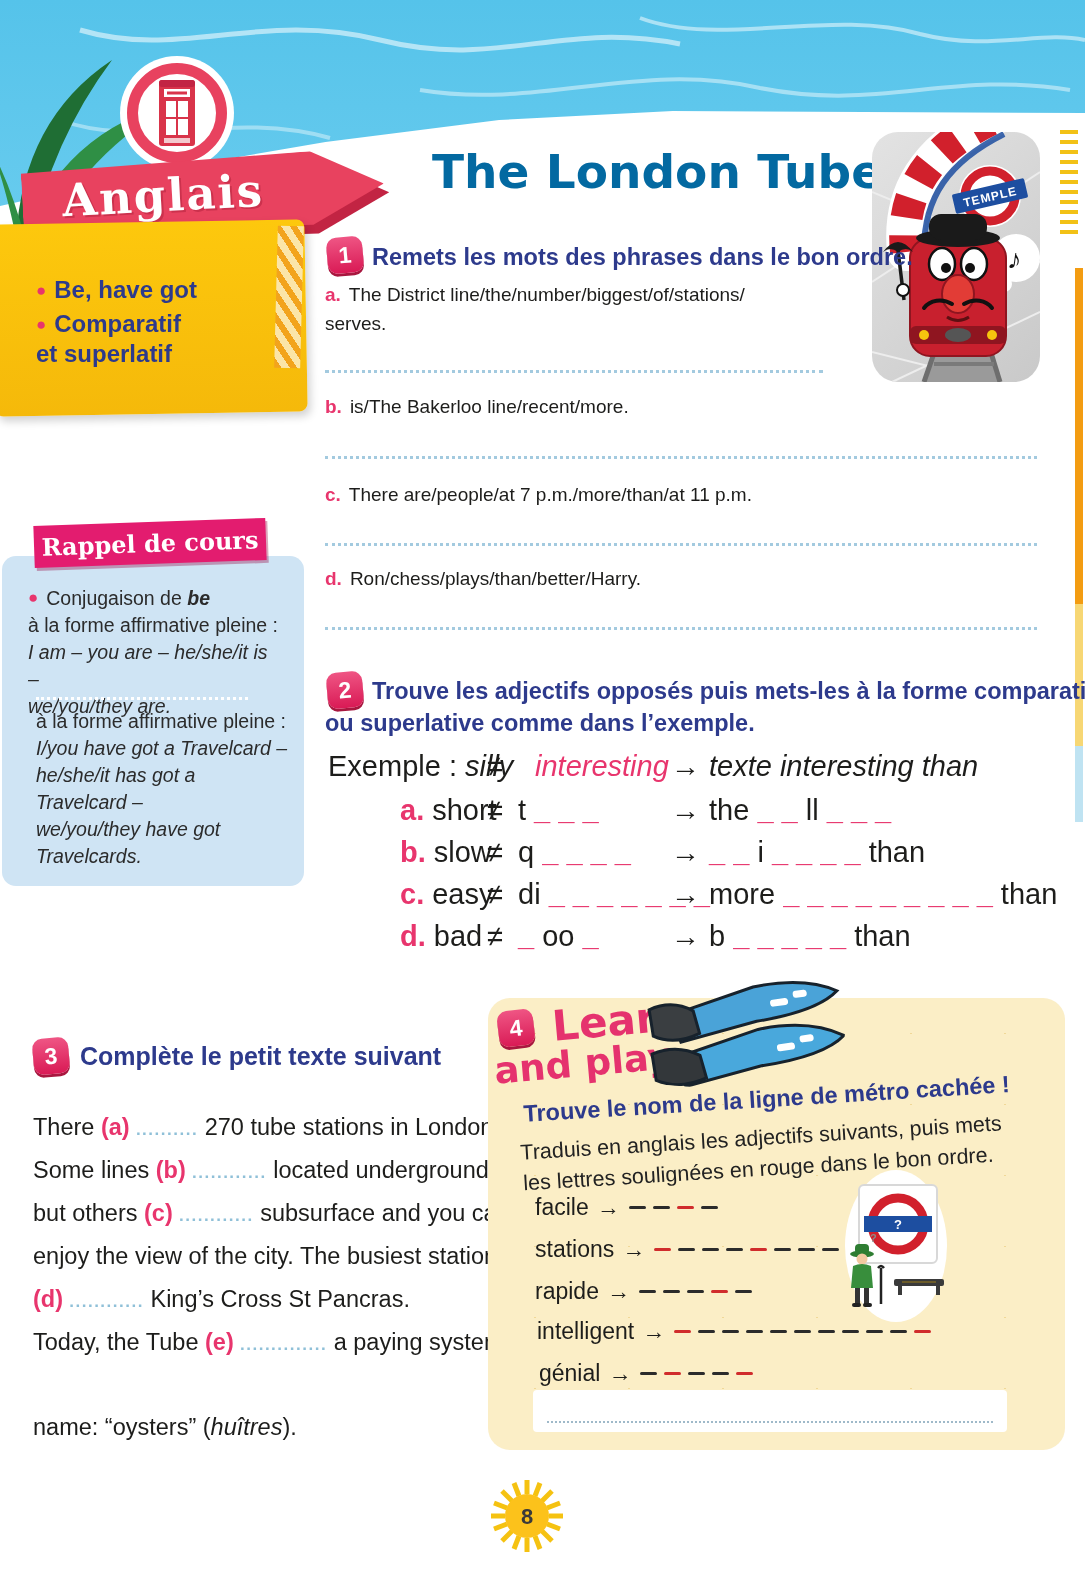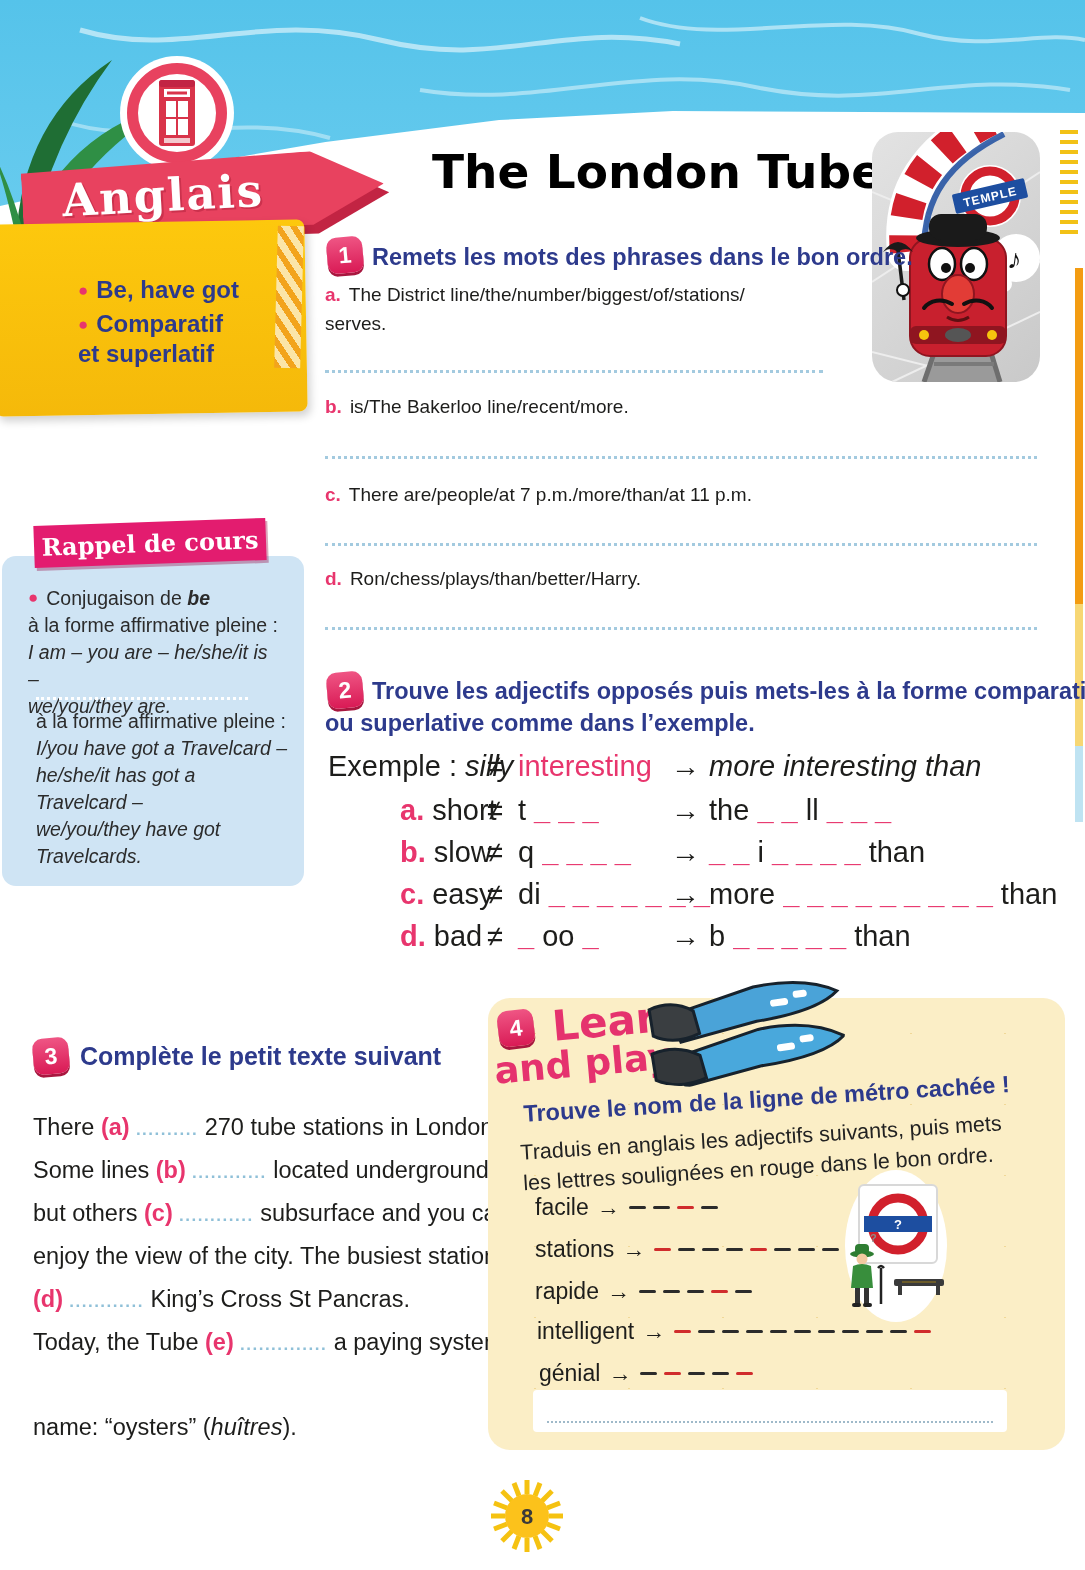--- a/index.html
+++ b/index.html
@@ -22,26 +22,26 @@
   .arrow-sh,.arrow{left:22px;top:153px;width:362px;height:80px;
       clip-path:polygon(0 14%,80% 5%,100% 50%,80% 97%,0 88%);}
   .arrow-sh{transform:rotate(-3deg) translate(5px,9px);background:#c22443;}
   .arrow{transform:rotate(-3deg);background:#e8425f;display:flex;align-items:center;justify-content:flex-start;}
   .arrow span{font-family:"DejaVu Serif",serif;font-weight:bold;font-size:45px;color:#fff;
       letter-spacing:2px;padding-left:40px;text-shadow:2px 2px 0 rgba(120,0,25,.25);}
 
   
   .ybox{left:-6px;top:222px;width:312px;height:192px;background:linear-gradient(180deg,#fdc80d,#f5b90a);
         border-radius:8px;transform:rotate(-1deg);box-shadow:3px 5px 8px rgba(0,0,0,.18);}
-  .topic{color:#2d3a8c;font-weight:bold;font-size:24px;margin-left:42px;}
+  .topic{color:#2d3a8c;font-weight:bold;font-size:24px;}
   .blt{color:#e8356d;font-size:17px;margin-right:8px;vertical-align:2px;}
   .washi{left:276px;top:226px;width:26px;height:142px;transform:rotate(1.5deg);opacity:.95;
          background:repeating-linear-gradient(55deg,#f2a21d 0 6px,#fbe7b0 6px 13px);}
 
-  .page-title{left:432px;top:144px;color:#000000;font-weight:bold;font-size:47px;
+  .page-title{left:432px;top:144px;color:#0369a1;font-weight:bold;font-size:47px;
       font-family:"DejaVu Sans",sans-serif;letter-spacing:0;}
 
   
   .illu{left:872px;top:132px;width:168px;height:250px;border-radius:26px;overflow:hidden;
         background:linear-gradient(135deg,#e3e3e3,#c9c9c9);}
 
   
   .badge{width:36px;height:36px;border-radius:10px;background:linear-gradient(180deg,#ef5584,#d91a55);
          box-shadow:0 3px 0 #a8173f;color:#fff;font-weight:bold;font-size:23px;
          display:flex;align-items:center;justify-content:center;transform:rotate(-5deg);}
@@ -56,21 +56,21 @@
       display:flex;align-items:center;justify-content:center;box-shadow:2px 3px 0 rgba(150,0,60,.35);}
   .rap-banner span{font-family:"DejaVu Serif",serif;font-weight:bold;font-size:24px;color:#fff;}
   .bluebox{left:2px;top:556px;width:302px;height:330px;background:#cfe4f4;border-radius:14px;}
   .rap-sec{font-size:19.5px;line-height:27px;color:#2b2b2b;width:255px;}
   .rap-sep{border-bottom:3px dotted #ffffff;width:212px;height:0;}
 
   
   .seg-k{color:#1d1d1b;}
   .seg-i{color:#1d1d1b;font-style:italic;}
   .seg-p{color:#e8356d;font-weight:bold;}
-  .seg-pi{color:#e8356d;}
+  .seg-pi{color:#e8356d;font-style:italic;margin-left:17px;}
   .seg-d{color:#8fc0d8;font-weight:bold;letter-spacing:1.5px;font-size:17px;}
   .seg-n{color:#2d3a8c;font-weight:bold;}
   .seg-ni{color:#2d3a8c;font-weight:bold;font-style:italic;}
   .seg-g{color:#2b2b2b;}
   .seg-gbi{color:#2b2b2b;font-weight:bold;font-style:italic;}
 
   
   .row2{left:328px;width:716px;height:30px;font-size:29px;color:#1d1d1b;}
   .row2 .c-l{position:absolute;left:72px;white-space:nowrap;}
   .row2 .c-neq{position:absolute;left:159px;}
@@ -253,21 +253,21 @@
       <span>2</span>
     </div>
   <div class="abs h-ex" style="left:372px;top:678px">Trouve les adjectifs opposés puis mets-les à la forme comparative</div>
   <div class="abs h-ex" style="left:325px;top:710px">ou superlative comme dans l’exemple.</div>
 
   <div class="abs row2 exrow" style="top:750px">
     <span class="c-l"><span class="seg-k">Exemple : </span><span class="seg-i">silly</span></span>
     <span class="c-neq">≠</span>
     <span class="c-ans"><span class="seg-pi">interesting</span></span>
     <span class="c-arr">→</span>
-    <span class="c-res"><span class="seg-i">more interesting than</span></span>
+    <span class="c-res"><span class="seg-i">texte interesting than</span></span>
   </div>
 
   <div class="abs row2" style="top:794px">
     <span class="c-l"><span class="lp">a.</span><span>short</span></span>
     <span class="c-neq">≠</span>
     <span class="c-ans"><span class="seg-k">t</span><span class="seg-p"> _ _ _</span></span>
     <span class="c-arr">→</span>
     <span class="c-res"><span class="seg-k">the </span><span class="seg-p">_ _ </span><span class="seg-k">ll</span><span class="seg-p"> _ _ _</span></span>
   </div>
   <div class="abs row2" style="top:836px">

